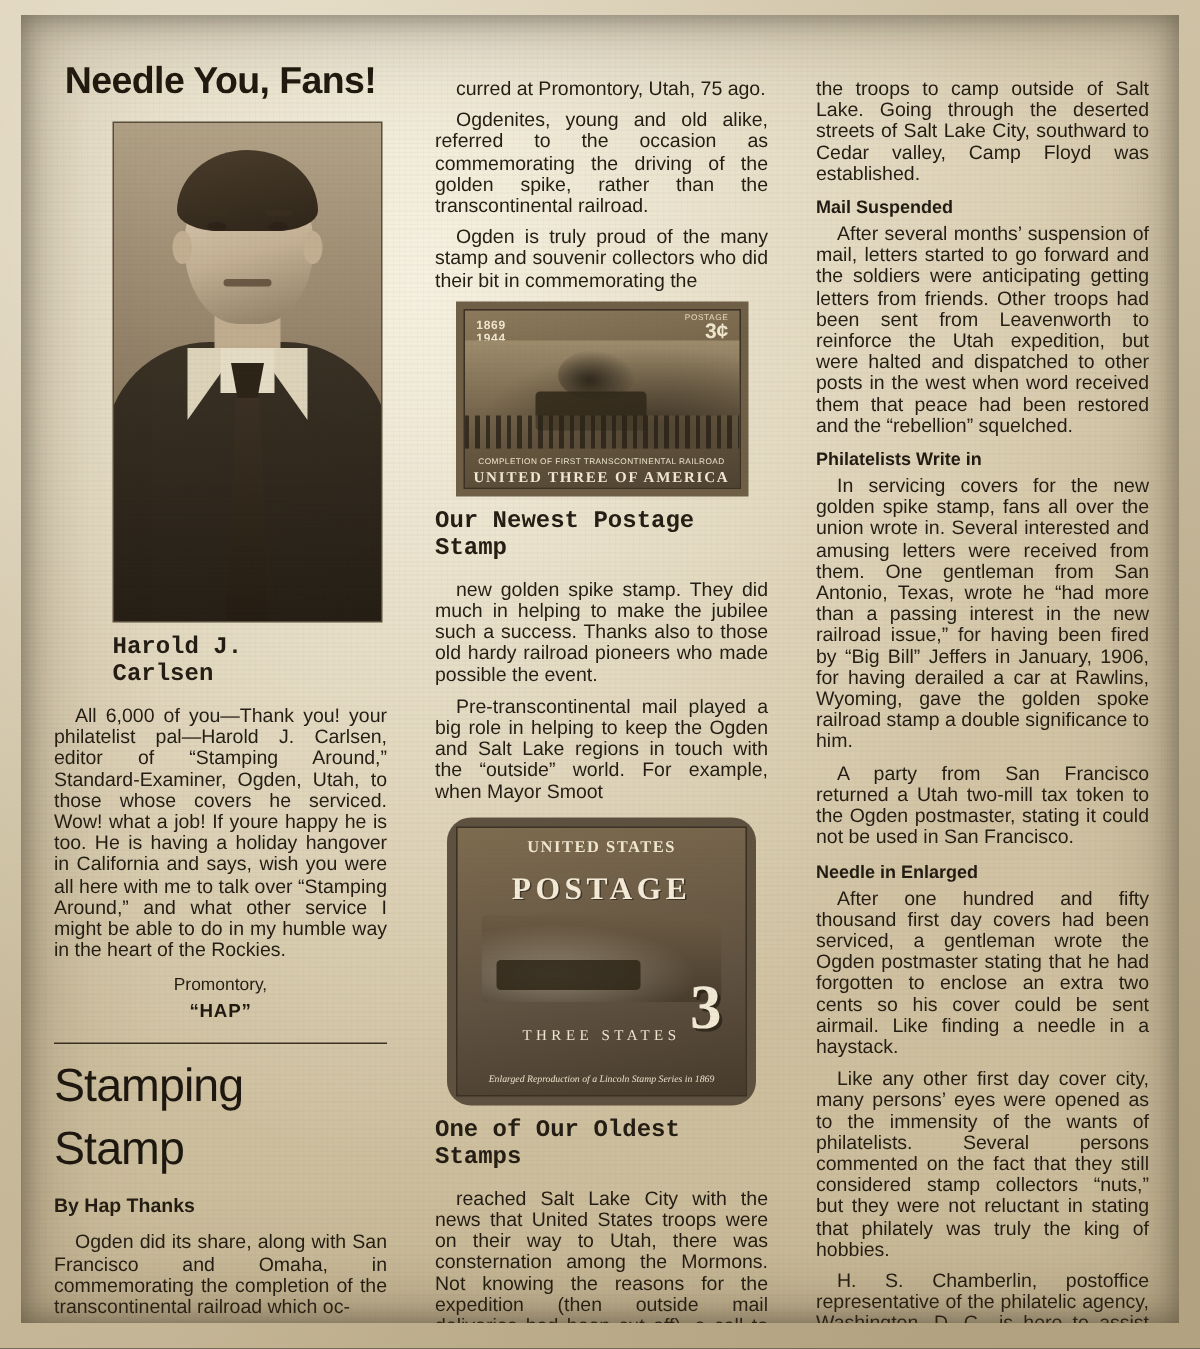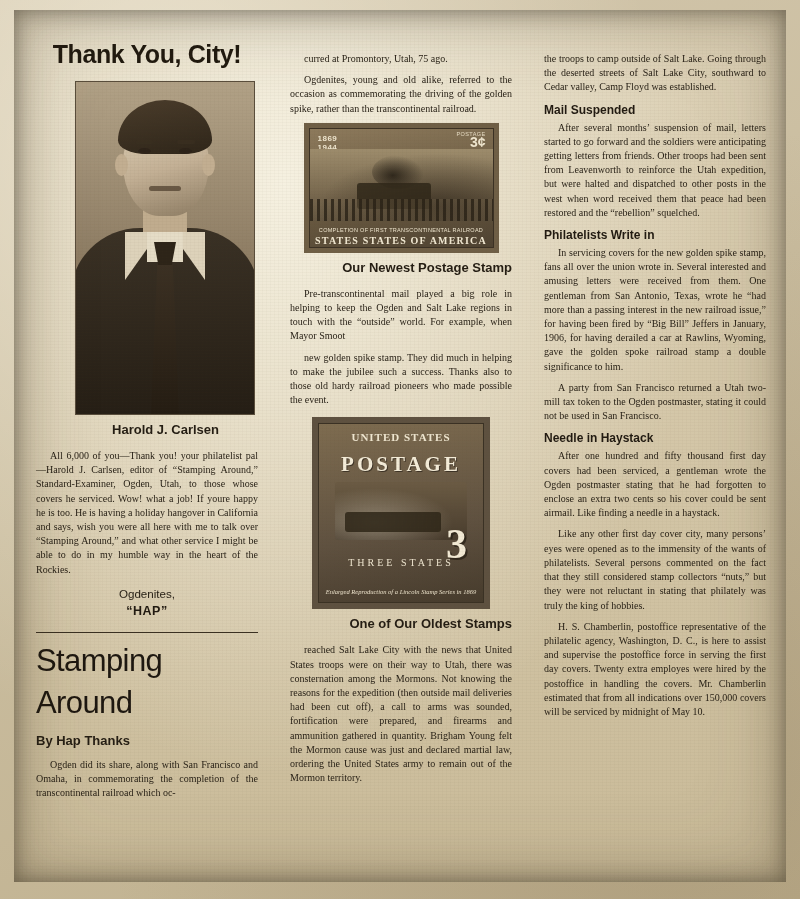--- a/index.html
+++ b/index.html
@@ -187,30 +187,30 @@
   }
   .p-tie-body {
     position: absolute;
     left: 50%; top: 183px;
     margin-left: -14px;
     width: 28px; height: 150px;
     background: linear-gradient(180deg, #3b3023 0%, #241c12 100%);
     clip-path: polygon(22% 0, 78% 0, 100% 100%, 0 100%);
   }
   .caption {
-    font-family: Liberation Sans, sans-serif;
-    font-weight: bold;
-    font-size: 13px;
-    text-align: right;
+    font-family: Liberation Mono, monospace;
+    font-weight: bold;
+    font-size: 16px;
+    text-align: left;
     margin: 7px 0 12px 0;
     color: #241d13;
   }
   .body {
-    font-family: Liberation Serif, serif;
-    font-size: 10px;
+    font-family: Liberation Sans, sans-serif;
+    font-size: 13px;
     line-height: 14.2px;
     text-align: justify;
     color: #241d13;
     margin: 0 0 7px 0;
     text-indent: 14px;
   }
   .body.noind { text-indent: 0; }
   .sig-right {
     font-family: "Liberation Sans", sans-serif;
     font-size: 11.6px;
@@ -332,25 +332,26 @@
     position: absolute;
     left: 0; right: 0; bottom: 1px;
     text-align: center;
     font-family: "Liberation Serif", serif;
     font-size: 10px;
     font-weight: bold;
     letter-spacing: 1.2px;
     color: #f2e9d3;
   }
   .stamp2 {
-    width: 178px;
+    width: 206px;
     margin: 10px auto 0 auto;
     background: #5e5140;
     padding: 6px;
     box-sizing: border-box;
+    border-radius: 16px;
   }
   .stamp2-inner {
     position: relative;
     height: 178px;
     background: linear-gradient(170deg, #7e6c50 0%, #5f5140 60%, #463b2c 100%);
     border: 1px solid #3a3124;
     overflow: hidden;
   }
   .s2-top {
     position: absolute;
@@ -437,21 +438,21 @@
       inset 0 0 90px rgba(70,56,34,0.2);
   }
 </style>
 </head>
 <body>
 
 <div id="page">
   <div id="sheet">
 
     <div class="col" id="col1">
-      <h1 class="headline-thanks">Thank You, City!</h1>
+      <h1 class="headline-thanks">Needle You, Fans!</h1>
 
       <div class="portrait-wrap">
         <div class="portrait">
           <div class="p-bg"></div>
           <div class="p-shoulders"></div>
           <div class="p-neck"></div>
           <div class="p-collar-l"></div>
           <div class="p-collar-r"></div>
           <div class="p-shirt"></div>
           <div class="p-tie"></div>
@@ -463,56 +464,57 @@
           <div class="p-brow-l"></div>
           <div class="p-brow-r"></div>
           <div class="p-eye-l"></div>
           <div class="p-eye-r"></div>
           <div class="p-mouth"></div>
         </div>
         <div class="caption">Harold J. Carlsen</div>
       </div>
 
       <p class="body">All 6,000 of you—Thank you! your philatelist pal—Harold J. Carlsen, editor of “Stamping Around,” Standard-Examiner, Ogden, Utah, to those whose covers he serviced. Wow! what a job! If youre happy he is too. He is having a holiday hangover in California and says, wish you were all here with me to talk over “Stamping Around,” and what other service I might be able to do in my humble way in the heart of the Rockies.</p>
-      <p class="sig-right">Ogdenites,</p>
+      <p class="sig-right">Promontory,</p>
       <p class="sig-hap">“HAP”</p>
 
       <hr class="rule">
 
       <div class="big-title">Stamping</div>
-      <div class="big-title">Around</div>
+      <div class="big-title">Stamp</div>
       <div class="byline">By Hap Thanks</div>
       <p class="body">Ogden did its share, along with San Francisco and Omaha, in commemorating the completion of the transcontinental railroad which oc-</p>
     </div>
 
     <div class="col" id="col2">
       <p class="body">curred at Promontory, Utah, 75 ago.</p>
       <p class="body">Ogdenites, young and old alike, referred to the occasion as commemorating the driving of the golden spike, rather than the transcontinental railroad.</p>
+      <p class="body">Ogden is truly proud of the many stamp and souvenir collectors who did their bit in commemorating the</p>
 
       <div class="stamp1">
         <div class="stamp1-inner">
           <div class="s1-years">
             <div>1869</div>
             <div>1944</div>
           </div>
           <div class="s1-postage">POSTAGE</div>
           <div class="s1-denom">3¢</div>
           <div class="s1-scene">
             <div class="s1-smoke"></div>
             <div class="s1-train"></div>
             <div class="s1-crowd"></div>
           </div>
           <div class="s1-sub">COMPLETION OF FIRST TRANSCONTINENTAL RAILROAD</div>
-          <div class="s1-country">STATES STATES OF AMERICA</div>
+          <div class="s1-country">UNITED THREE OF AMERICA</div>
         </div>
       </div>
       <div class="caption">Our Newest Postage Stamp</div>
 
+      <p class="body">new golden spike stamp. They did much in helping to make the jubilee such a success. Thanks also to those old hardy railroad pioneers who made possible the event.</p>
       <p class="body">Pre-transcontinental mail played a big role in helping to keep the Ogden and Salt Lake regions in touch with the “outside” world. For example, when Mayor Smoot</p>
-      <p class="body">new golden spike stamp. They did much in helping to make the jubilee such a success. Thanks also to those old hardy railroad pioneers who made possible the event.</p>
 
       <div class="stamp2">
         <div class="stamp2-inner">
           <div class="s2-top">UNITED STATES</div>
           <div class="s2-postage">POSTAGE</div>
           <div class="s2-loco"></div>
           <div class="s2-three">3</div>
           <div class="s2-cents">THREE STATES</div>
           <div class="s2-note">Enlarged Reproduction of
 a Lincoln Stamp Series in 1869</div>
@@ -524,21 +526,21 @@
 
     </div>
 
     <div class="col" id="col3">
       <p class="body noind">the troops to camp outside of Salt Lake. Going through the deserted streets of Salt Lake City, southward to Cedar valley, Camp Floyd was established.</p>
       <div class="subhead">Mail Suspended</div>
       <p class="body">After several months’ suspension of mail, letters started to go forward and the soldiers were anticipating getting letters from friends. Other troops had been sent from Leavenworth to reinforce the Utah expedition, but were halted and dispatched to other posts in the west when word received them that peace had been restored and the “rebellion” squelched.</p>
       <div class="subhead">Philatelists Write in</div>
       <p class="body">In servicing covers for the new golden spike stamp, fans all over the union wrote in. Several interested and amusing letters were received from them. One gentleman from San Antonio, Texas, wrote he “had more than a passing interest in the new railroad issue,” for having been fired by “Big Bill” Jeffers in January, 1906, for having derailed a car at Rawlins, Wyoming, gave the golden spoke railroad stamp a double significance to him.</p>
       <p class="body">A party from San Francisco returned a Utah two-mill tax token to the Ogden postmaster, stating it could not be used in San Francisco.</p>
-      <div class="subhead">Needle in Haystack</div>
+      <div class="subhead">Needle in Enlarged</div>
       <p class="body">After one hundred and fifty thousand first day covers had been serviced, a gentleman wrote the Ogden postmaster stating that he had forgotten to enclose an extra two cents so his cover could be sent airmail. Like finding a needle in a haystack.</p>
       <p class="body">Like any other first day cover city, many persons’ eyes were opened as to the immensity of the wants of philatelists. Several persons commented on the fact that they still considered stamp collectors “nuts,” but they were not reluctant in stating that philately was truly the king of hobbies.</p>
       <p class="body">H. S. Chamberlin, postoffice representative of the philatelic agency, Washington, D. C., is here to assist and supervise the postoffice force in serving the first day covers. Twenty extra employes were hired by the postoffice in handling the covers. Mr. Chamberlin estimated that from all indications over 150,000 covers will be serviced by midnight of May 10.</p>
     </div>
 
     <div class="grain"></div>
     <div class="edge-shadow"></div>
   </div>
 </div>
 

